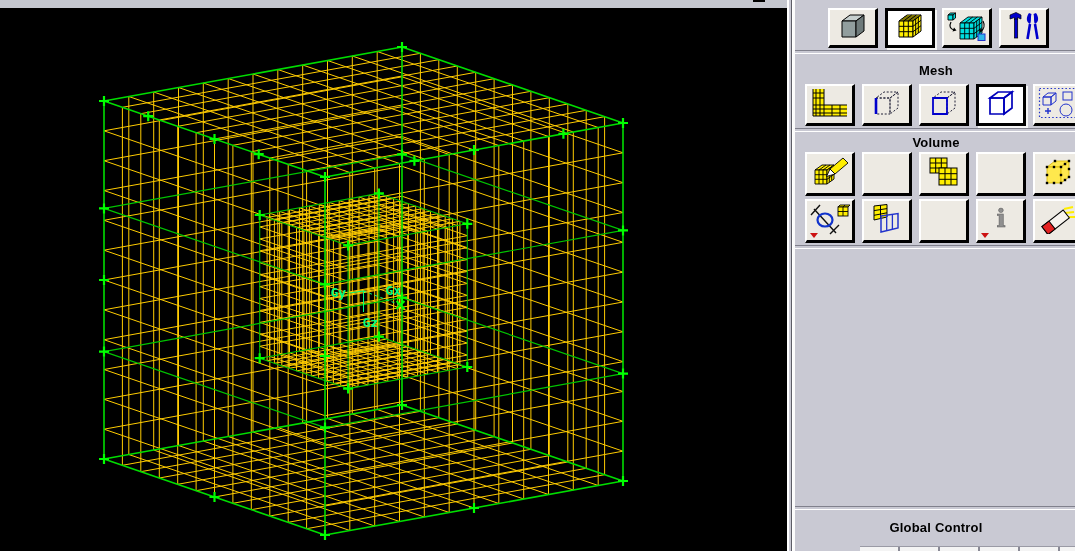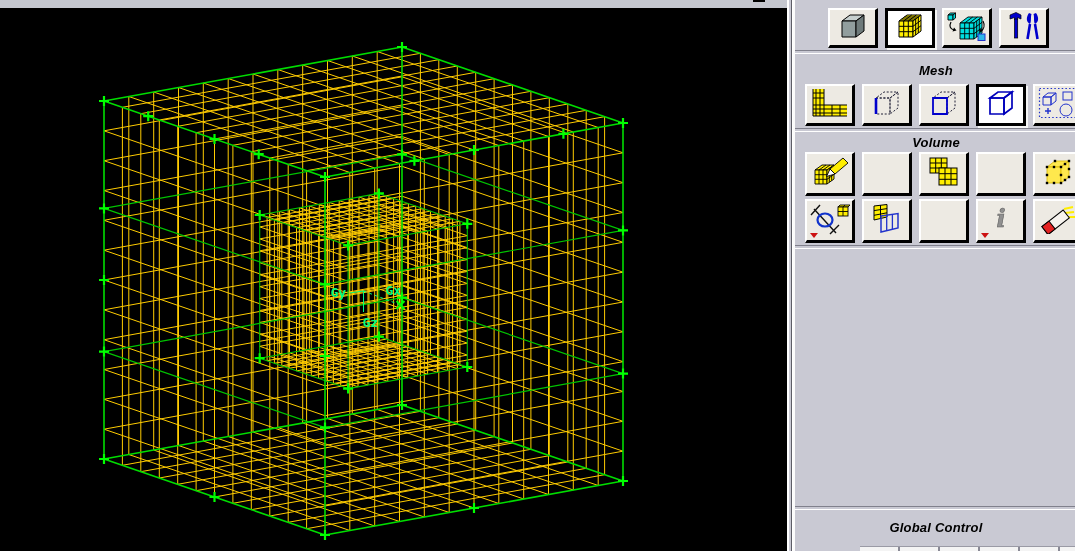--- a/index.html
+++ b/index.html
@@ -5,21 +5,21 @@
   html,body{margin:0;padding:0;background:#777;}
   .app{position:relative;width:1075px;height:551px;background:#c9c9d3;overflow:hidden;
        font-family:"Liberation Sans",sans-serif;}
   .viewport{position:absolute;left:0;top:0;width:788px;height:551px;background:#000;}
   .topstrip{position:absolute;left:0;top:0;width:788px;height:8px;background:#c5c7cf;z-index:3;}
   .toptick{position:absolute;left:753px;top:0;width:12px;height:2px;background:#000;z-index:4;}
   #scene{position:absolute;left:0;top:0;}
   .vsep{position:absolute;left:787px;top:0;width:6px;height:551px;z-index:5;
         background:linear-gradient(to right,#ffffff 0 2px,#c9c9d3 2px 4px,#5d5d66 4px 5px,#ffffff 5px 6px);}
   .panel{position:absolute;left:793px;top:0;width:282px;height:551px;background:#c9c9d3;
-         border-left:2px solid #fbfbfb;box-sizing:border-box;z-index:2;font-style:italic;}
+         border-left:2px solid #fbfbfb;box-sizing:border-box;z-index:2;}
   .divider{position:absolute;left:0;width:282px;height:2px;border-top:1px solid #80808c;
            border-bottom:1px solid #ffffff;}
   .sec-title{position:absolute;left:0;width:282px;text-align:center;font-weight:bold;
              font-size:13px;color:#000;letter-spacing:0.2px;}
   .btnrow{position:absolute;left:10px;display:flex;gap:7px;}
   .op-row{left:33px;}
   .btn{width:50px;box-sizing:border-box;background:#edeae3;border-top:2px solid #ffffff;
        border-left:2px solid #ffffff;border-right:3px solid #000;border-bottom:3px solid #000;
        display:flex;align-items:center;justify-content:center;position:relative;padding:0;cursor:pointer;}
   .btn.selected{background:#ffffff;border:3px solid #000;box-shadow:2px 2px 0 #f6f6f6;}

